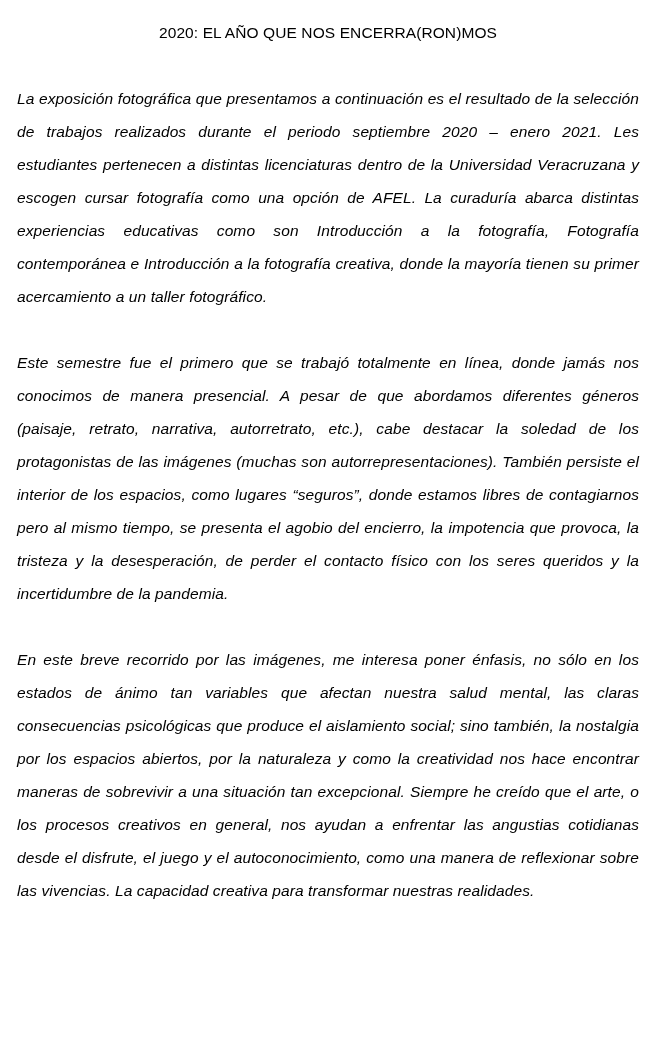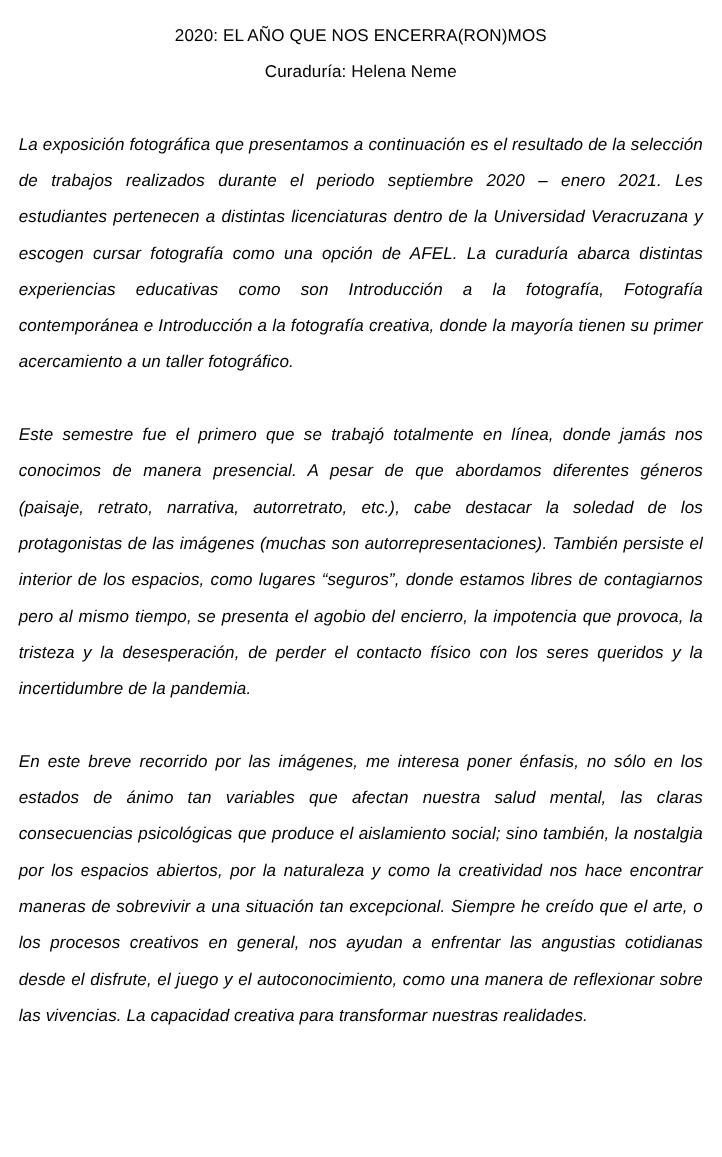--- a/index.html
+++ b/index.html
@@ -36,17 +36,16 @@
     text-align: justify;
     text-justify: inter-word;
     font-style: italic;
   }
 </style>
 </head>
 <body>
 
 <div class="page">
   <h1 class="doc-title">2020: EL AÑO QUE NOS ENCERRA(RON)MOS</h1>
-  <h2 class="doc-subtitle">Curaduría: Helena Neme</h2>
   <p class="doc-paragraph">La exposición fotográfica que presentamos a continuación es el resultado de la selección de trabajos realizados durante el periodo septiembre 2020 – enero 2021. Les estudiantes pertenecen a distintas licenciaturas dentro de la Universidad Veracruzana y escogen cursar fotografía como una opción de AFEL. La curaduría abarca distintas experiencias educativas como son Introducción a la fotografía, Fotografía contemporánea e Introducción a la fotografía creativa, donde la mayoría tienen su primer acercamiento a un taller fotográfico.</p>
   <p class="doc-paragraph">Este semestre fue el primero que se trabajó totalmente en línea, donde jamás nos conocimos de manera presencial. A pesar de que abordamos diferentes géneros (paisaje, retrato, narrativa, autorretrato, etc.), cabe destacar la soledad de los protagonistas de las imágenes (muchas son autorrepresentaciones). También persiste el interior de los espacios, como lugares “seguros”, donde estamos libres de contagiarnos pero al mismo tiempo, se presenta el agobio del encierro, la impotencia que provoca, la tristeza y la desesperación, de perder el contacto físico con los seres queridos y la incertidumbre de la pandemia.</p>
   <p class="doc-paragraph">En este breve recorrido por las imágenes, me interesa poner énfasis, no sólo en los estados de ánimo tan variables que afectan nuestra salud mental, las claras consecuencias psicológicas que produce el aislamiento social; sino también, la nostalgia por los espacios abiertos, por la naturaleza y como la creatividad nos hace encontrar maneras de sobrevivir a una situación tan excepcional. Siempre he creído que el arte, o los procesos creativos en general, nos ayudan a enfrentar las angustias cotidianas desde el disfrute, el juego y el autoconocimiento, como una manera de reflexionar sobre las vivencias. La capacidad creativa para transformar nuestras realidades.</p>
 </div>
 
 </body></html>

